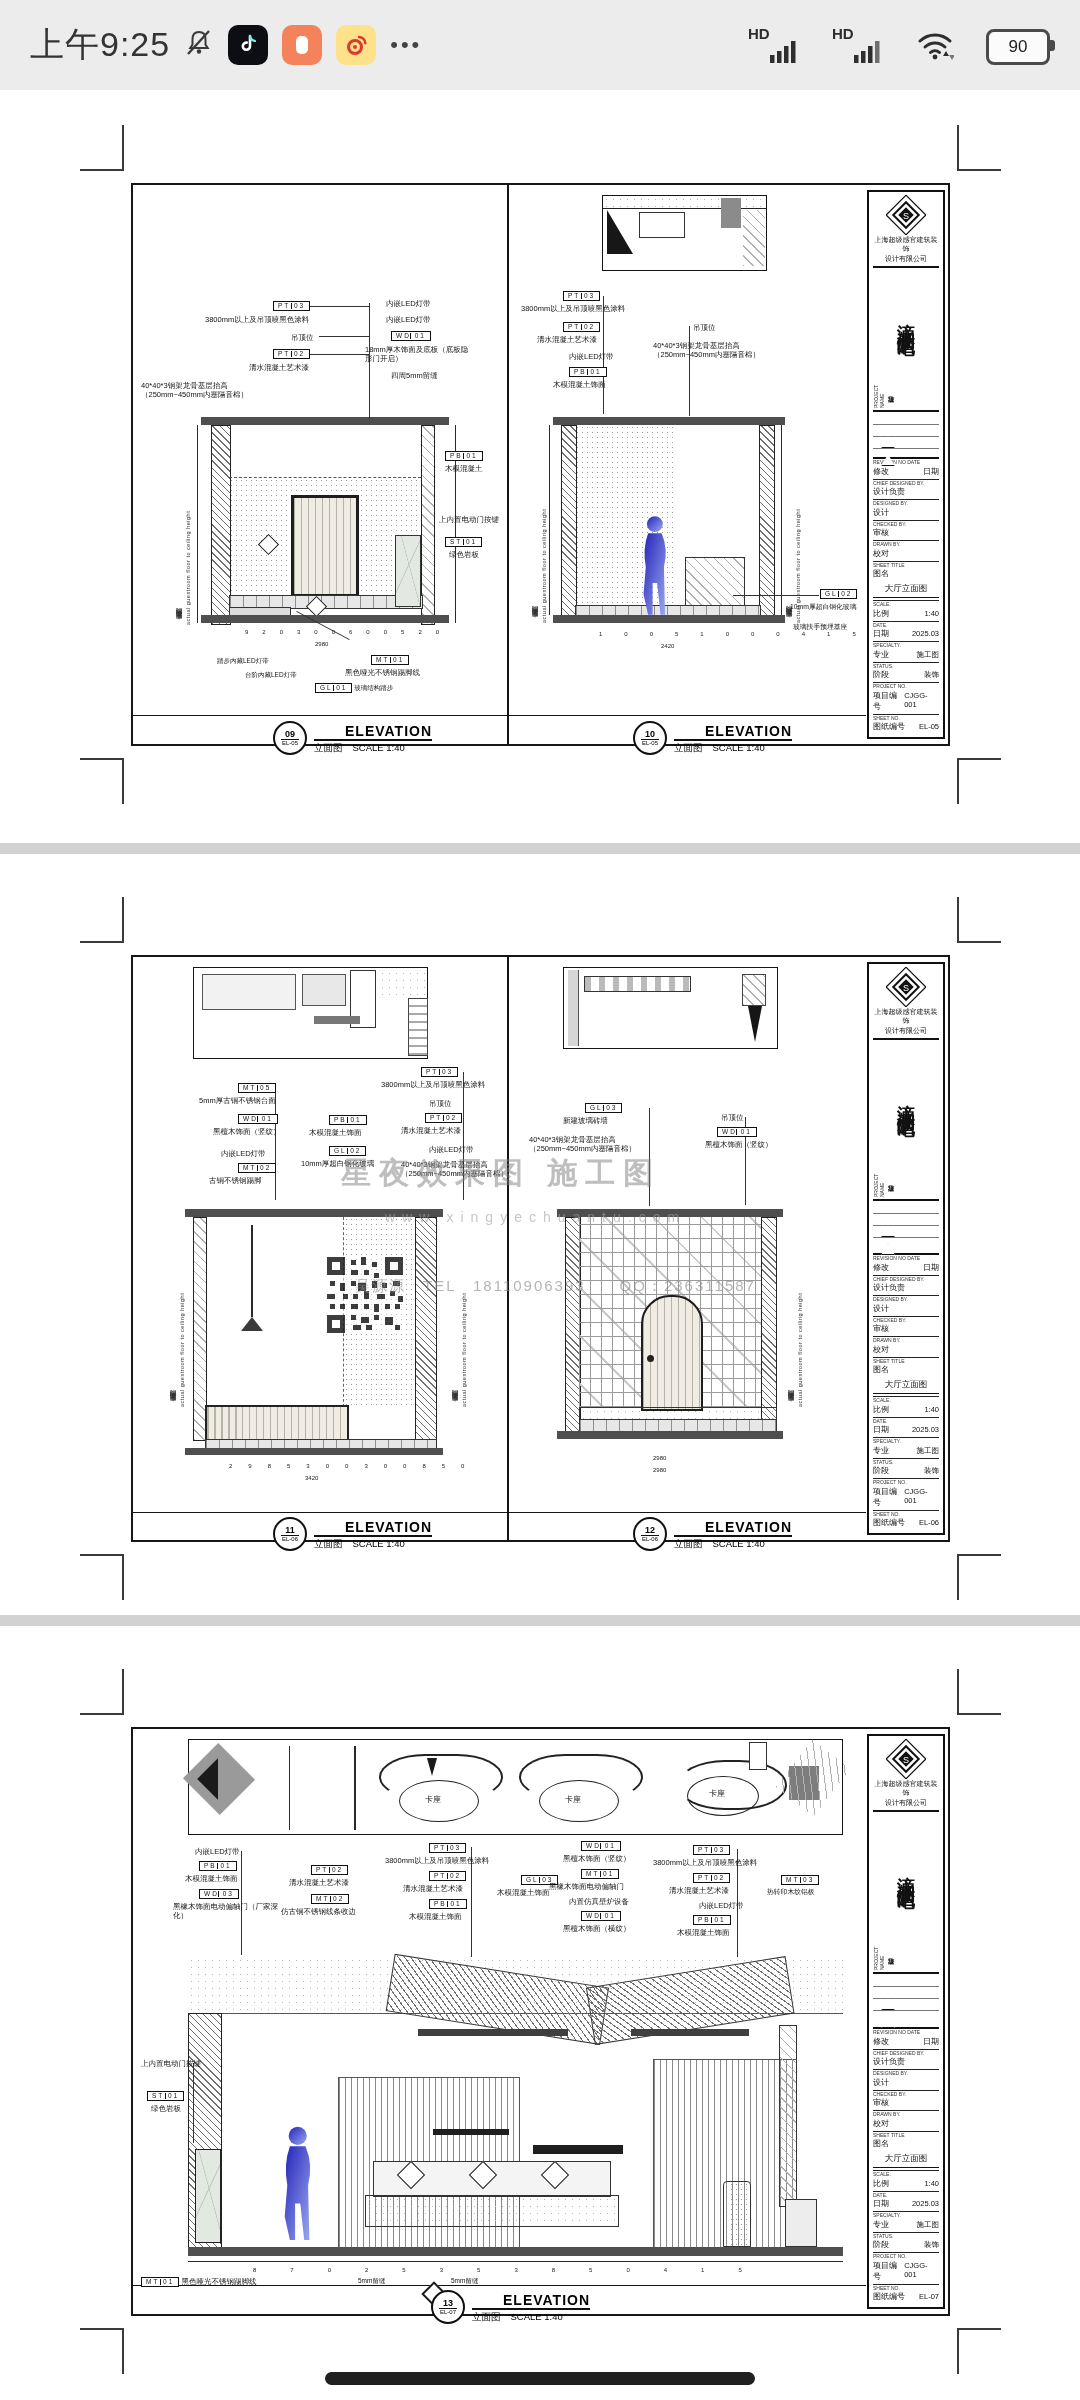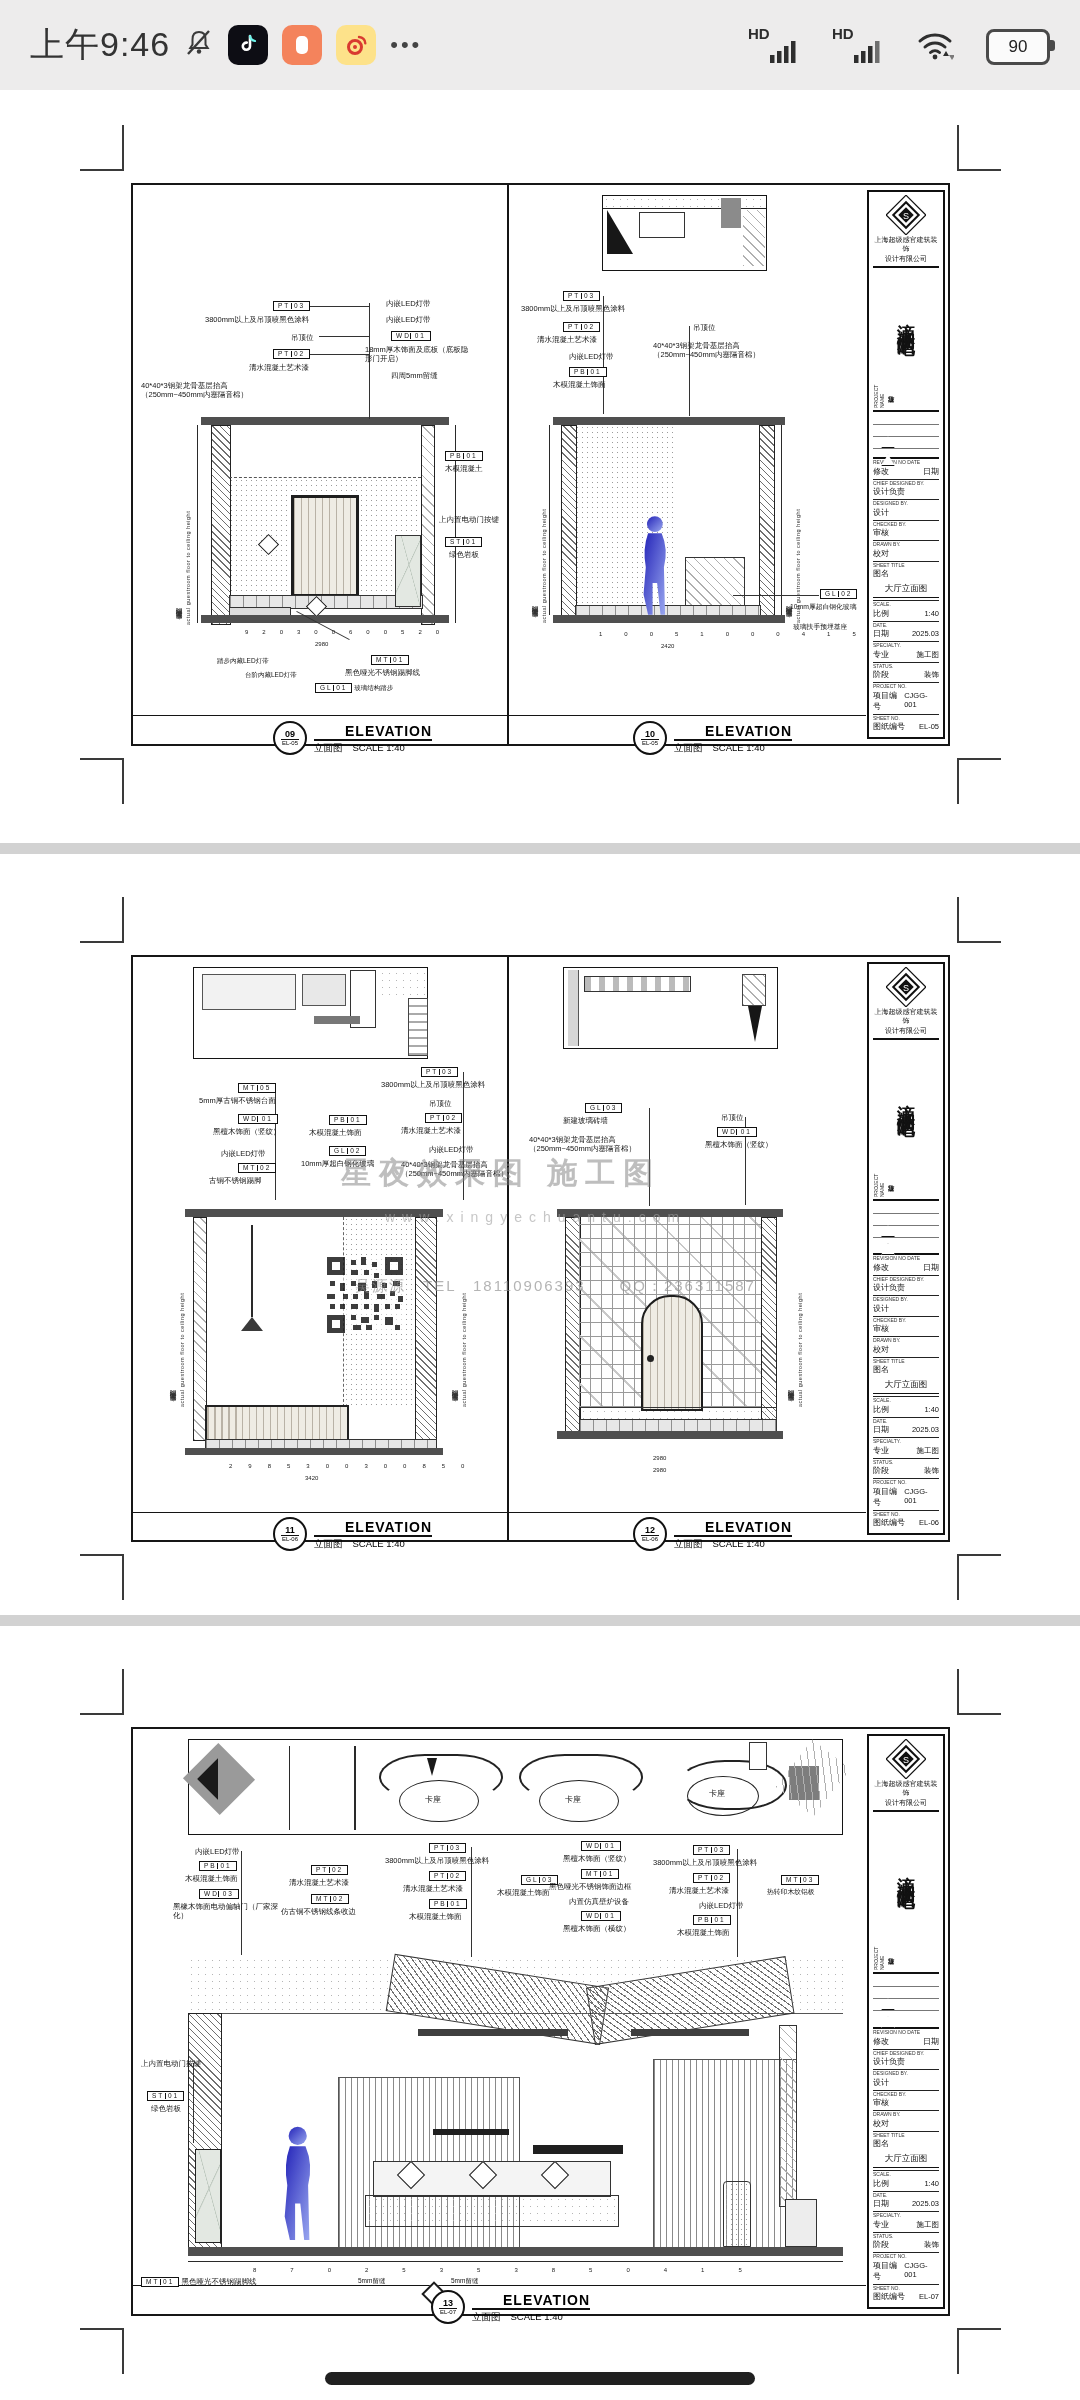--- a/index.html
+++ b/index.html
@@ -90,21 +90,21 @@
   .wm2{position:absolute;font-size:14px;letter-spacing:7px;color:rgba(160,160,160,.6);z-index:9;white-space:nowrap;}
   .wm3{position:absolute;font-size:15px;letter-spacing:2px;color:rgba(140,140,140,.65);z-index:9;white-space:nowrap;}
   .planlbl{position:absolute;font-size:8px;color:#222;z-index:4;white-space:nowrap;}
   .lead{position:absolute;background:#333;z-index:3;}
 </style>
 </head>
 <body>
 
 <div class="statusbar">
   <div class="sb-left">
-    <span class="sb-time">上午9:46</span>
+    <span class="sb-time">上午9:25</span>
     <span>
       <svg width="30" height="30" viewBox="0 0 30 30">
           <path d="M15 4c-4.2 0-6.5 3-6.5 7.4v5.2L6.3 20h17.4l-2.2-3.4v-5.2C21.5 7 19.2 4 15 4z" fill="none" stroke="#3a3a3a" stroke-width="2"></path>
           <circle cx="15" cy="23.5" r="2.2" fill="#3a3a3a"></circle>
           <line x1="4" y1="26" x2="25" y2="3" stroke="#3a3a3a" stroke-width="2.4"></line>
         </svg>
     </span>
     <span class="appicon" style="background:#0d0d14;">
       <svg width="24" height="24" viewBox="0 0 24 24">
           <path d="M14 3v10.2a3.6 3.6 0 1 1-3.2-3.6" fill="none" stroke="#fff" stroke-width="2.6" stroke-linecap="round"></path>
@@ -724,21 +724,21 @@
   <div class="ann" style="left:252px;top:127px;">3800mm以上及吊顶喷黑色涂料</div>
   <div class="ann" style="left:296px;top:142px;"><span class="tag">PT 02</span></div>
   <div class="ann" style="left:270px;top:155px;">清水混凝土艺术漆</div>
   <div class="ann" style="left:296px;top:170px;"><span class="tag">PB 01</span></div>
   <div class="ann" style="left:276px;top:183px;">木模混凝土饰面</div>
   <div class="ann" style="left:388px;top:146px;"><span class="tag">GL 03</span></div>
   <div class="ann" style="left:364px;top:159px;">木模混凝土饰面</div>
   <div class="ann" style="left:448px;top:112px;"><span class="tag">WD 01</span></div>
   <div class="ann" style="left:430px;top:125px;">黑檀木饰面（竖纹）</div>
   <div class="ann" style="left:448px;top:140px;"><span class="tag">MT 01</span></div>
-  <div class="ann" style="left:416px;top:153px;">黑色哑光不锈钢饰面边框</div>
+  <div class="ann" style="left:416px;top:153px;">黑橡木饰面电动偏轴门</div>
   <div class="ann" style="left:436px;top:168px;">内置仿真壁炉设备</div>
   <div class="ann" style="left:448px;top:182px;"><span class="tag">WD 01</span></div>
   <div class="ann" style="left:430px;top:195px;text-align:center;">黑檀木饰面（横纹）</div>
   <div class="ann" style="left:560px;top:116px;"><span class="tag">PT 03</span></div>
   <div class="ann" style="left:520px;top:129px;">3800mm以上及吊顶喷黑色涂料</div>
   <div class="ann" style="left:560px;top:144px;"><span class="tag">PT 02</span></div>
   <div class="ann" style="left:536px;top:157px;">清水混凝土艺术漆</div>
   <div class="ann" style="left:566px;top:172px;">内嵌LED灯带</div>
   <div class="ann" style="left:560px;top:186px;"><span class="tag">PB 01</span></div>
   <div class="ann" style="left:544px;top:199px;">木模混凝土饰面</div>

